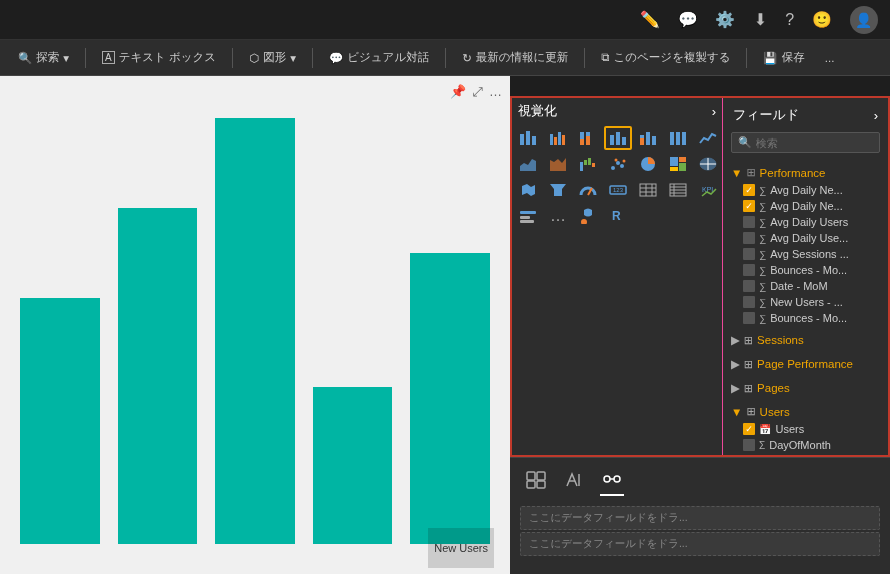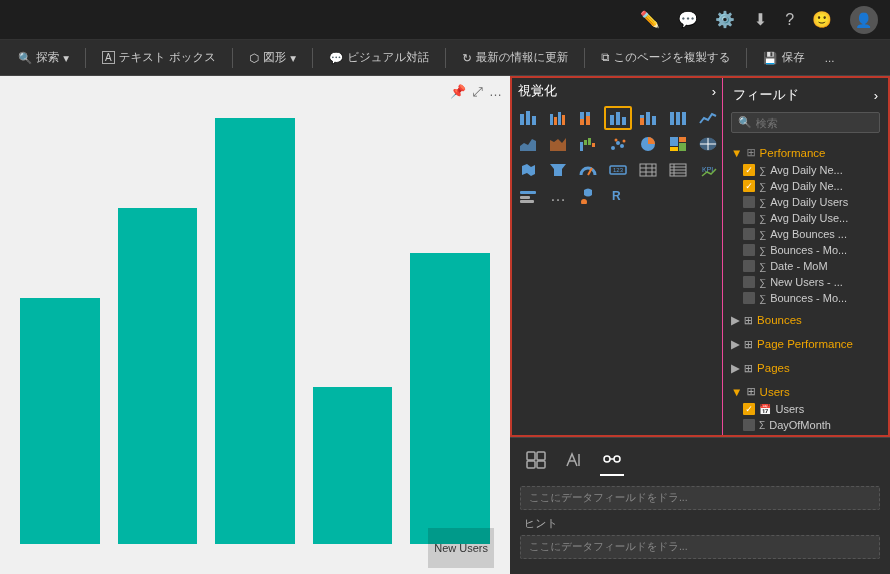--- a/index.html
+++ b/index.html
@@ -291,21 +291,21 @@
       <div class="chart-bar" style="height:55%;background:#00b5a3;"></div>
       <div class="chart-bar" style="height:75%;background:#00b5a3;"></div>
       <div class="chart-bar" style="height:95%;background:#00b5a3;"></div>
       <div class="chart-bar" style="height:35%;background:#00b5a3;"></div>
       <div class="chart-bar" style="height:65%;background:#00b5a3;"></div>
     </div>
 
     <div style="position:absolute;bottom:6px;right:16px;background:rgba(0,0,0,0.15);padding:14px 6px;font-size:11px;color:#333;">New Users</div>
   </div>
 
-  <div style="display:flex;flex-direction:column;width:380px;">
+  <div style="display:flex;flex-direction:column;width:380px;margin-top:20px;">
 
     <div style="display:flex;border:2px solid #c0392b;">
 
       <div style="width:210px;background:#2d2d2d;padding:0;">
         <div class="viz-panel-header">
           <span>視覚化</span>
           <span style="cursor:pointer;">›</span>
         </div>
 
         <div class="viz-icons-grid">
@@ -513,21 +513,21 @@
             <span>Avg Daily Users</span>
           </div>
           <div class="field-item">
             <span class="square"></span>
             <span style="color:#aaa;font-size:10px;">∑</span>
             <span>Avg Daily Use...</span>
           </div>
           <div class="field-item">
             <span class="square"></span>
             <span style="color:#aaa;font-size:10px;">∑</span>
-            <span>Avg Bounces ...</span>
+            <span>Avg Sessions ...</span>
           </div>
           <div class="field-item">
             <span class="square"></span>
             <span style="color:#aaa;font-size:10px;">∑</span>
             <span>Bounces - Mo...</span>
           </div>
           <div class="field-item">
             <span class="square"></span>
             <span style="color:#aaa;font-size:10px;">∑</span>
             <span>Date - MoM</span>
@@ -541,21 +541,21 @@
             <span class="square"></span>
             <span style="color:#aaa;font-size:10px;">∑</span>
             <span>Bounces - Mo...</span>
           </div>
         </div>
 
         <div class="field-group">
           <div class="field-group-plain">
             <span style="color:#aaa;">▶</span>
             <span style="color:#aaa;font-size:11px;">⊞</span>
-            <span>Bounces</span>
+            <span>Sessions</span>
           </div>
         </div>
 
         <div class="field-group">
           <div class="field-group-plain">
             <span style="color:#aaa;">▶</span>
             <span style="color:#aaa;font-size:11px;">⊞</span>
             <span>Page Performance</span>
           </div>
         </div>
@@ -610,19 +610,18 @@
           <svg width="20" height="18" viewBox="0 0 20 18">
               <circle cx="5" cy="9" r="3" fill="none" stroke="#fff" stroke-width="1.5"></circle>
               <circle cx="15" cy="9" r="3" fill="none" stroke="#fff" stroke-width="1.5"></circle>
               <line x1="8" y1="9" x2="12" y2="9" stroke="#fff" stroke-width="1.5"></line>
             </svg>
         </span>
       </div>
 
       <div class="section-field-drop">ここにデータフィールドをドラ...</div>
 
-      <div class="section-label" style="margin-top:4px;">ヒント</div>
       <div class="section-field-drop">ここにデータフィールドをドラ...</div>
 
     </div>
 
   </div>
 </div>
 
 </body></html>

